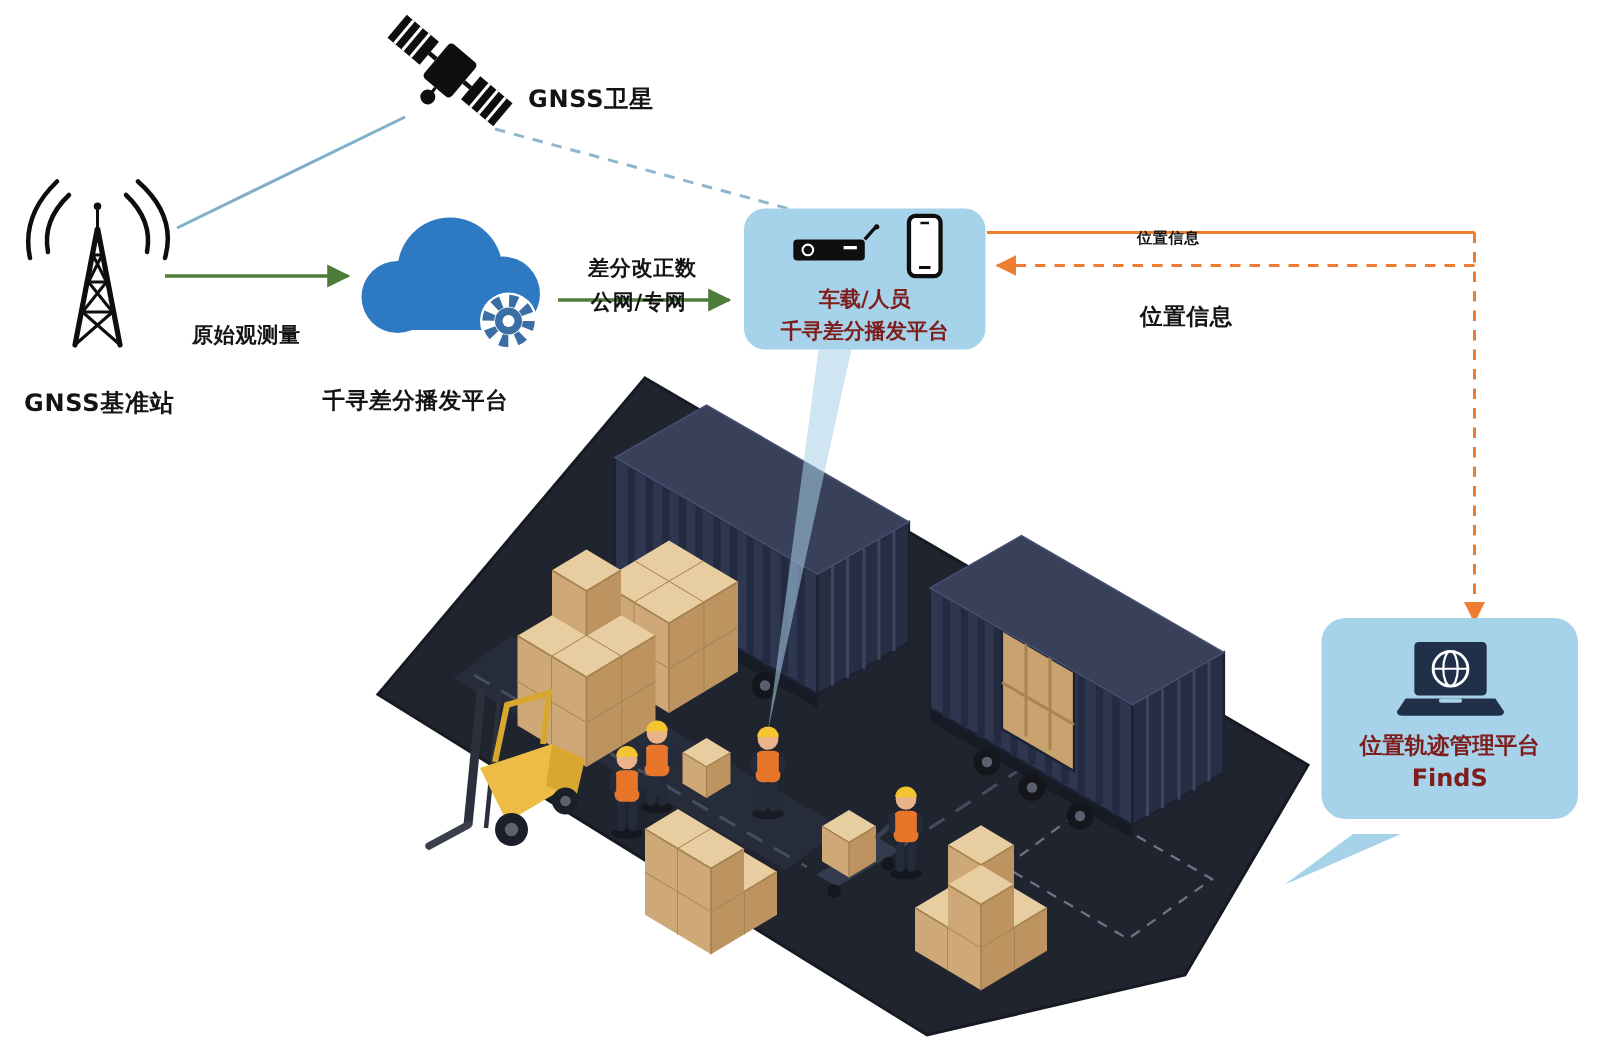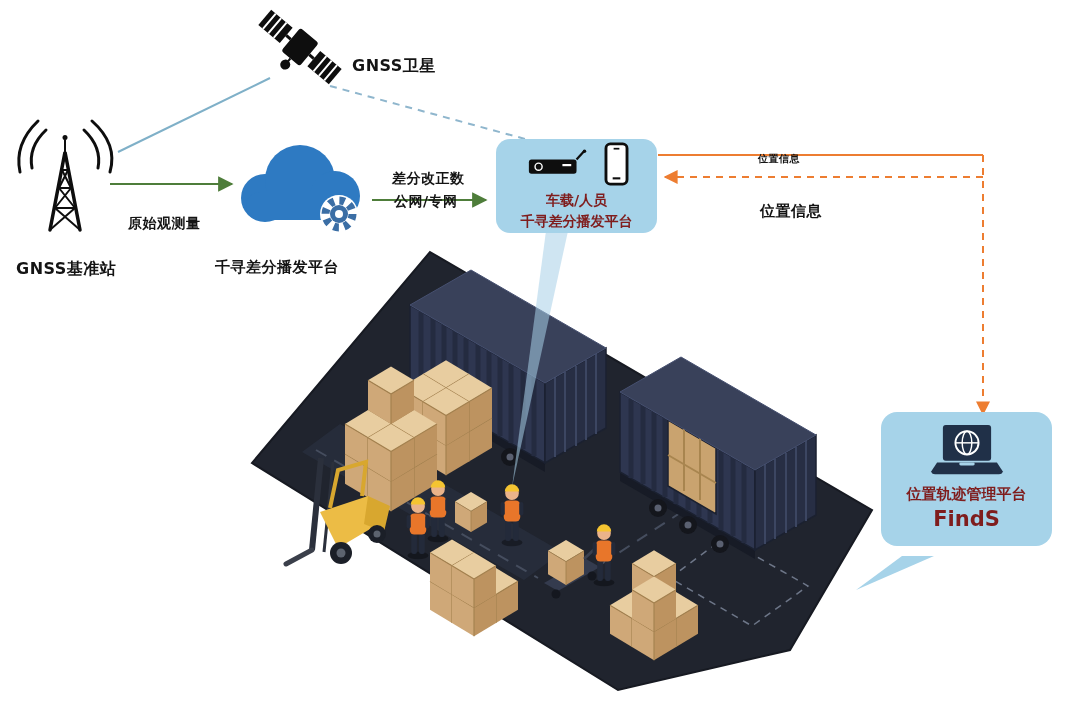--- a/index.html
+++ b/index.html
@@ -232,16 +232,16 @@
   <div class="bubble" style="left:881px; top:412px; width:171px; height:134px; border-radius:16px;">
     <svg width="78" height="54" viewBox="0 0 78 56">
       <rect x="14" y="0" width="50" height="37" rx="3" fill="#203048"></rect>
       <circle cx="39" cy="18.5" r="12" fill="none" stroke="#fff" stroke-width="2"></circle>
       <ellipse cx="39" cy="18.5" rx="5" ry="12" fill="none" stroke="#fff" stroke-width="1.5"></ellipse>
       <path d="M27,18.5 H51" stroke="#fff" stroke-width="1.5"></path>
       <path d="M8,39 H70 L76,48 Q76,51 72,51 H6 Q2,51 2,48 Z" fill="#203048"></path>
       <rect x="31" y="39" width="16" height="3" rx="1.5" fill="#a6d3e9"></rect>
     </svg>
     <div class="btxt" style="font-size:15px; margin-top:4px;">位置轨迹管理平台</div>
-    <div class="btxt" style="font-size:21px;">FindS</div>
+    <div class="btxt" style="font-size:16px;">FindS</div>
   </div>
 
 </div>
 
 </body></html>

